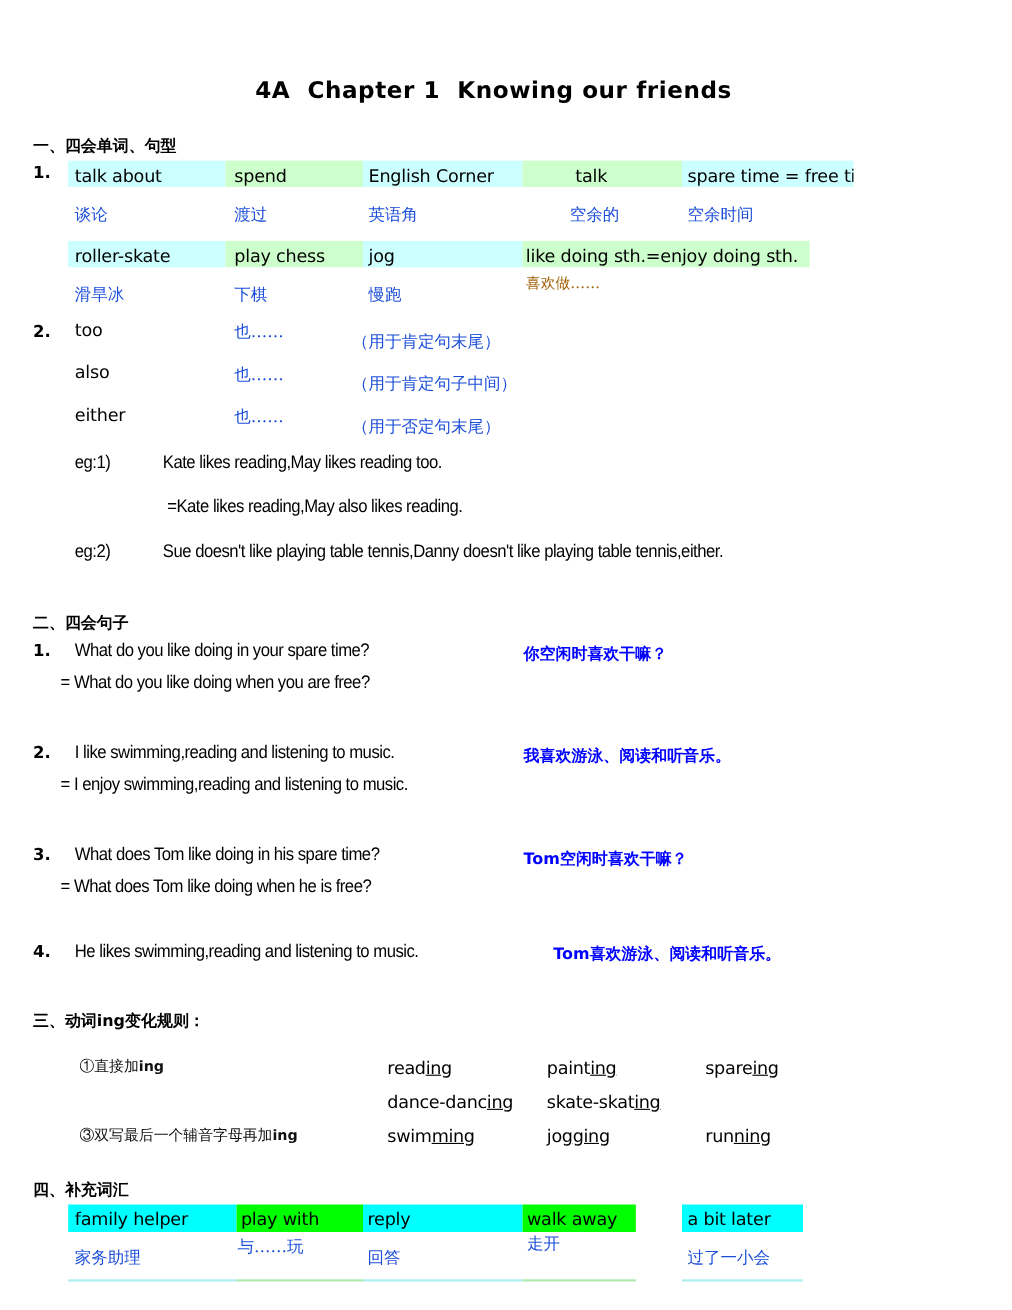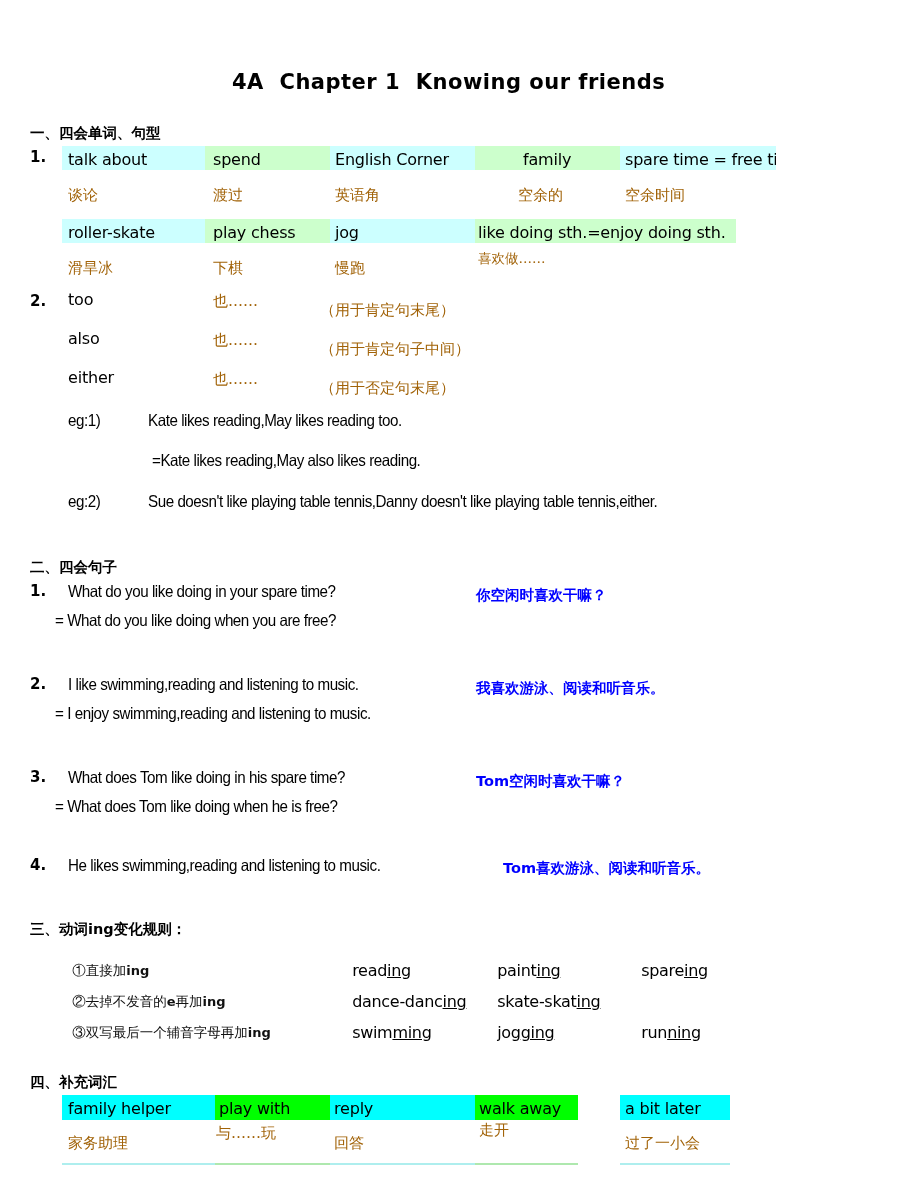--- a/index.html
+++ b/index.html
@@ -43,21 +43,21 @@
     font-family: "DejaVu Sans", sans-serif;
     font-size: 16px;
     font-weight: normal;
     letter-spacing: -0.2px;
   }
 
   
   .cn {
     font-family: "DejaVu Serif", serif;
     font-size: 15px;
-    color: #a16207;
+    color: #1d4ed8;
   }
   .cn-small {
     font-family: "DejaVu Serif", serif;
     font-size: 13.5px;
     color: #a16207;
   }
 
   
   .num {
     font-family: "DejaVu Sans", sans-serif;
@@ -119,21 +119,21 @@
 
   <div class="hl" style="left:62px; top:146px; width:143px; height:24px; background:#CCFFFF;"></div>
   <div class="hl" style="left:205px; top:146px; width:125px; height:24px; background:#CCFFCC;"></div>
   <div class="hl" style="left:330px; top:146px; width:145px; height:24px; background:#CCFFFF;"></div>
   <div class="hl" style="left:475px; top:146px; width:145px; height:24px; background:#CCFFCC;"></div>
   <div class="hl" style="left:620px; top:146px; width:230px; height:24px; background:#CCFFFF;"></div>
 
   <div class="abs eng" style="left:68px; top:152px;">talk about</div>
   <div class="abs eng" style="left:213px; top:152px;">spend</div>
   <div class="abs eng" style="left:335px; top:152px;text-align:right;">English Corner</div>
-  <div class="abs eng" style="left:523px; top:152px;">family</div>
+  <div class="abs eng" style="left:523px; top:152px;">talk</div>
   <div class="abs eng" style="left:625px; top:152px;">spare time = free time</div>
 
   <div class="abs cn" style="left:68px; top:188px;">谈论</div>
   <div class="abs cn" style="left:213px; top:188px;">渡过</div>
   <div class="abs cn" style="left:335px; top:188px;">英语角</div>
   <div class="abs cn" style="left:518px; top:188px;">空余的</div>
   <div class="abs cn" style="left:625px; top:188px;">空余时间</div>
 
   <div class="hl" style="left:62px; top:219px; width:143px; height:24px; background:#CCFFFF;"></div>
   <div class="hl" style="left:205px; top:219px; width:125px; height:24px; background:#CCFFCC;"></div>
@@ -200,23 +200,20 @@
   <div class="abs word-ing" style="left:333px; top:947px;">
     <span>read</span><u>ing</u>
   </div>
   <div class="abs word-ing" style="left:478px; top:947px;">
     <span>paint</span><u>ing</u>
   </div>
   <div class="abs word-ing" style="left:622px; top:947px;">
     <span>spare</span><u>ing</u>
   </div>
 
-  <div class="abs rule" style="left:55px; top:981px;">
-    <span>②去掉不发音的</span><b>e</b><span>再加</span><b>ing</b>
-  </div>
   <div class="abs word-ing" style="left:333px; top:978px;">
     <span>dance-danc</span><u>ing</u>
   </div>
   <div class="abs word-ing" style="left:478px; top:978px;">
     <span>skate-skat</span><u>ing</u>
   </div>
 
   <div class="abs rule" style="left:55px; top:1012px;">
     <span>③双写最后一个辅音字母再加</span><b>ing</b>
   </div>

